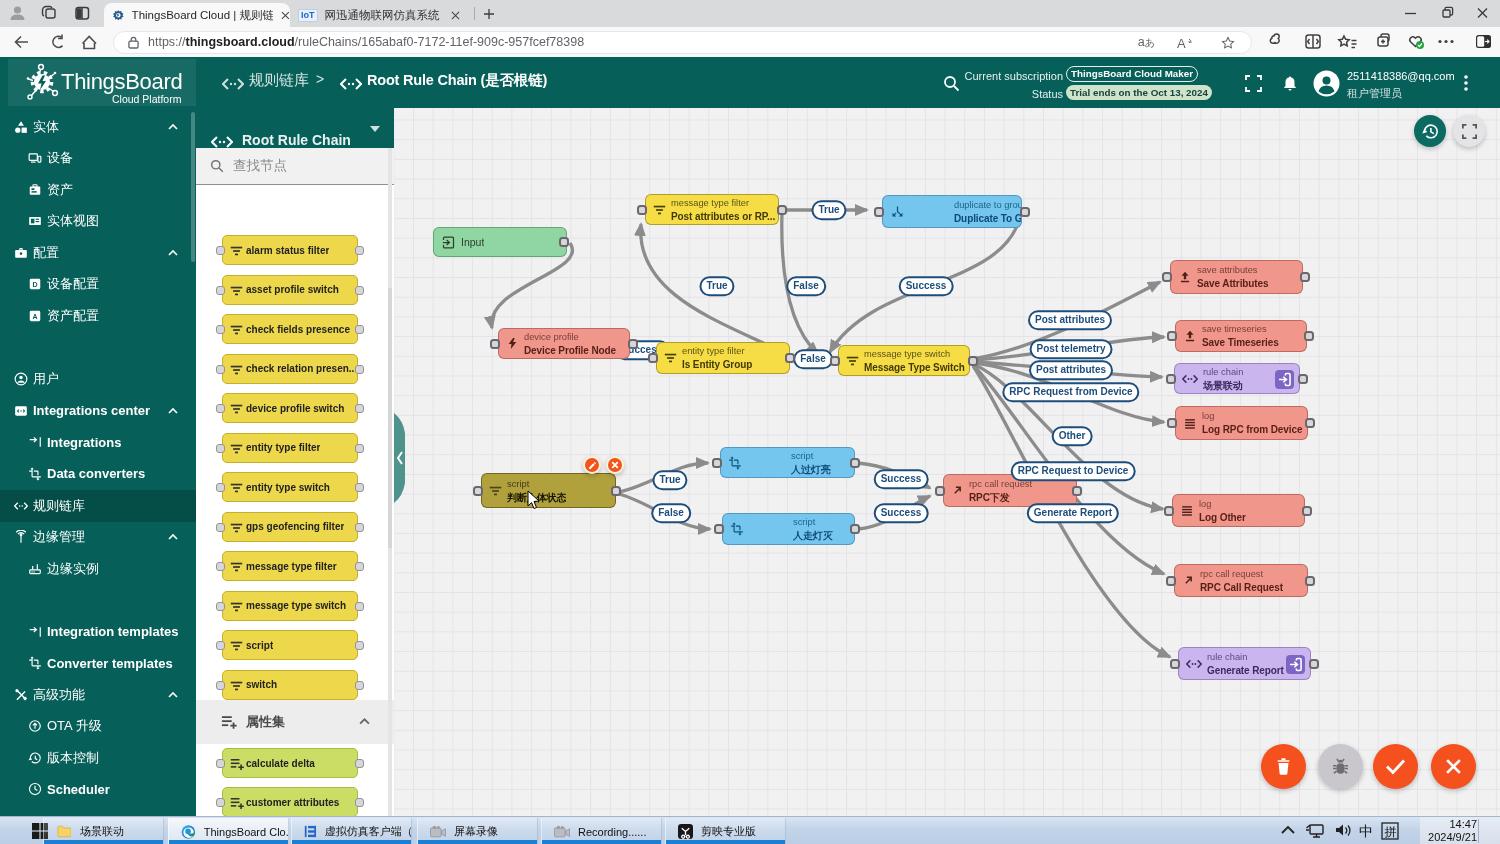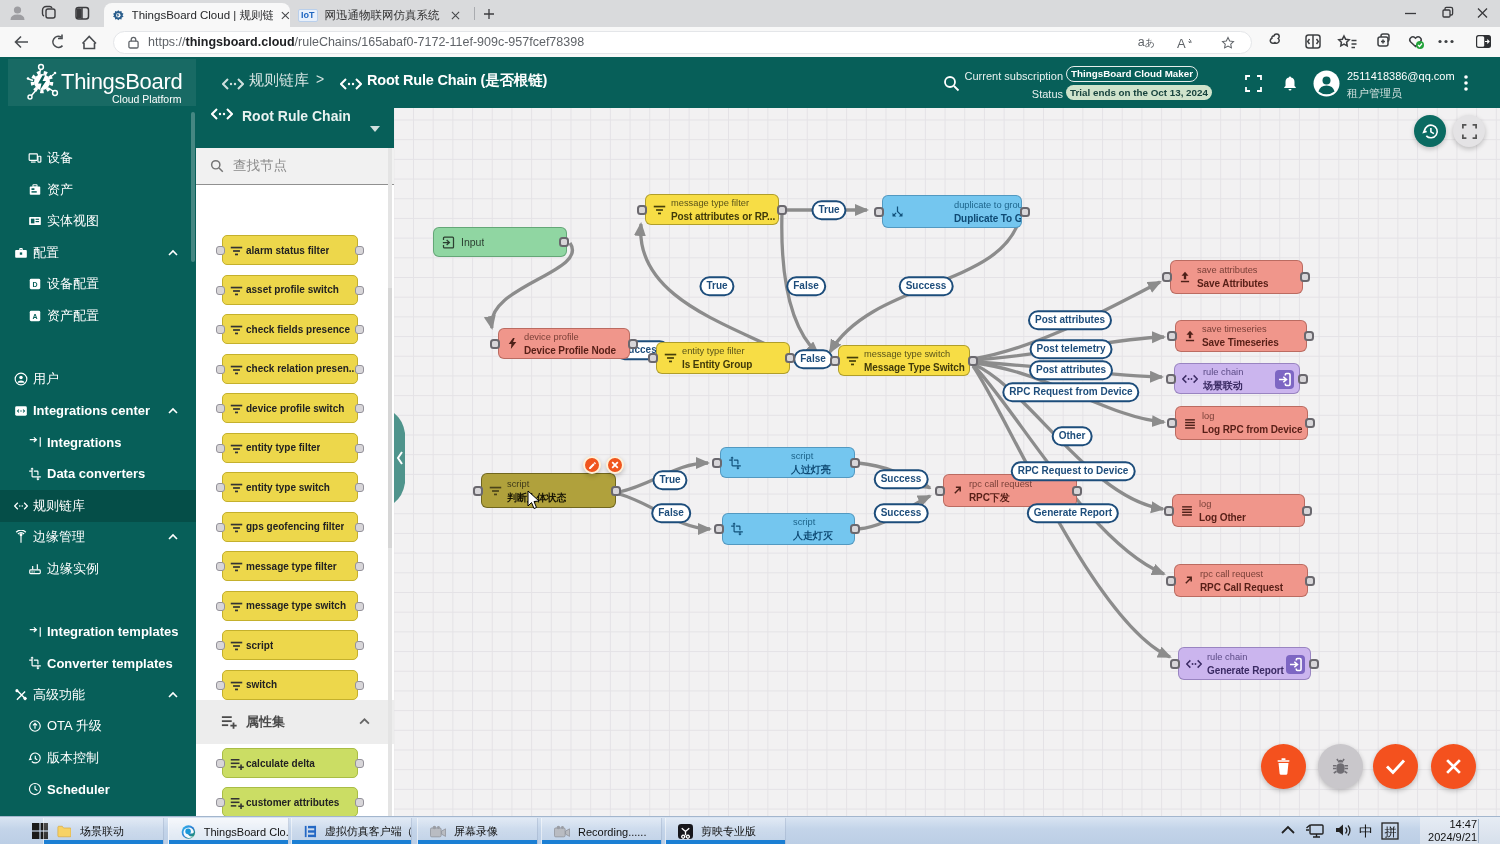--- a/index.html
+++ b/index.html
@@ -19,21 +19,21 @@
 #sidemenu{position:absolute;left:0;top:51px;width:196px;height:708px;background:#075f59;}
 .mi{position:absolute;left:0;width:196px;height:31.6px;color:#fff;font-size:13px;display:flex;align-items:center;}
 .mi .t{position:absolute;left:33px;white-space:nowrap;}
 .mi.sub .t{left:47px;}
 .mi .ic{position:absolute;left:14px;width:14px;height:14px;}
 .mi.sub .ic{left:28px;}
 .mi .chev{position:absolute;right:18px;width:10px;height:10px;}
 .mi.sel{background:#054e48;}
 
 #palette{position:absolute;left:196px;top:51px;width:198px;height:708px;background:#fff;overflow:hidden;}
-#palhead{position:absolute;left:0;top:0;width:198px;height:40px;background:#075f59;color:#fff;display:flex;align-items:flex-start;}
+#palhead{position:absolute;left:0;top:0;width:198px;height:40px;background:#075f59;color:#fff;display:flex;align-items:flex-end;}
 #palsearch{position:absolute;left:0;top:40px;width:198px;height:37px;background:#f1f1f1;border-bottom:1.5px solid #909090;display:flex;align-items:center;color:#8a8a8a;font-size:13.5px;}
 .pcat{position:absolute;left:0;width:198px;height:40px;background:#ededed;display:flex;align-items:center;font-size:13px;font-weight:bold;color:#4a4a4a;}
 .pitem{position:absolute;left:26px;width:136px;height:30px;border-radius:5px;font-size:10px;font-weight:bold;color:#222;display:flex;align-items:center;}
 .pitem .lbl{margin-left:23px;white-space:nowrap;overflow:hidden;}
 .pitem.yel{background:#edd74b;border:1px solid #c4b02c;}
 .pitem.grn{background:#cbdd64;border:1px solid #a9bd45;}
 .pport{position:absolute;width:9px;height:9px;border-radius:3px;background:#d8d6d9;border:1px solid #94929a;top:10px;}
 .pport.l{left:-7px;}
 .pport.r{right:-7px;}
 
@@ -236,20 +236,33 @@
     <div style="position:absolute;left:1347px;top:28.5px;color:#d2e1df;font-size:11px;">租户管理员</div>
     <svg width="4" height="16" style="position:absolute;left:1464px;top:18px" viewBox="0 0 4 16">
           <g fill="#fff">
             <circle cx="2" cy="2" r="1.8"></circle>
             <circle cx="2" cy="8" r="1.8"></circle>
             <circle cx="2" cy="14" r="1.8"></circle>
           </g>
         </svg>
   </div>
   <div id="sidemenu">
+    <div class="mi" style="top:3px">
+          <svg class="ic" viewBox="0 0 24 24">
+            <g fill="#fff">
+              <path d="M12 2 L17 10 H7 Z"></path>
+              <circle cx="6.5" cy="17.5" r="4.5"></circle>
+              <rect x="13" y="13" width="9" height="9"></rect>
+            </g>
+          </svg>
+          <span class="t">实体</span>
+          <svg class="chev" viewBox="0 0 10 6">
+            <path d="M1 5 L5 1 L9 5" stroke="#fff" stroke-width="1.6" fill="none"></path>
+          </svg>
+        </div>
     <div class="mi sub" style="top:34.5px">
           <svg class="ic" viewBox="0 0 24 24">
             <g fill="none" stroke="#fff" stroke-width="2">
               <rect x="2" y="5" width="14" height="11" rx="1"></rect>
               <rect x="17" y="9" width="5" height="10" rx="1"></rect>
               <path d="M5 19 h8"></path>
             </g>
           </svg>
           <span class="t">设备</span>
         </div>

